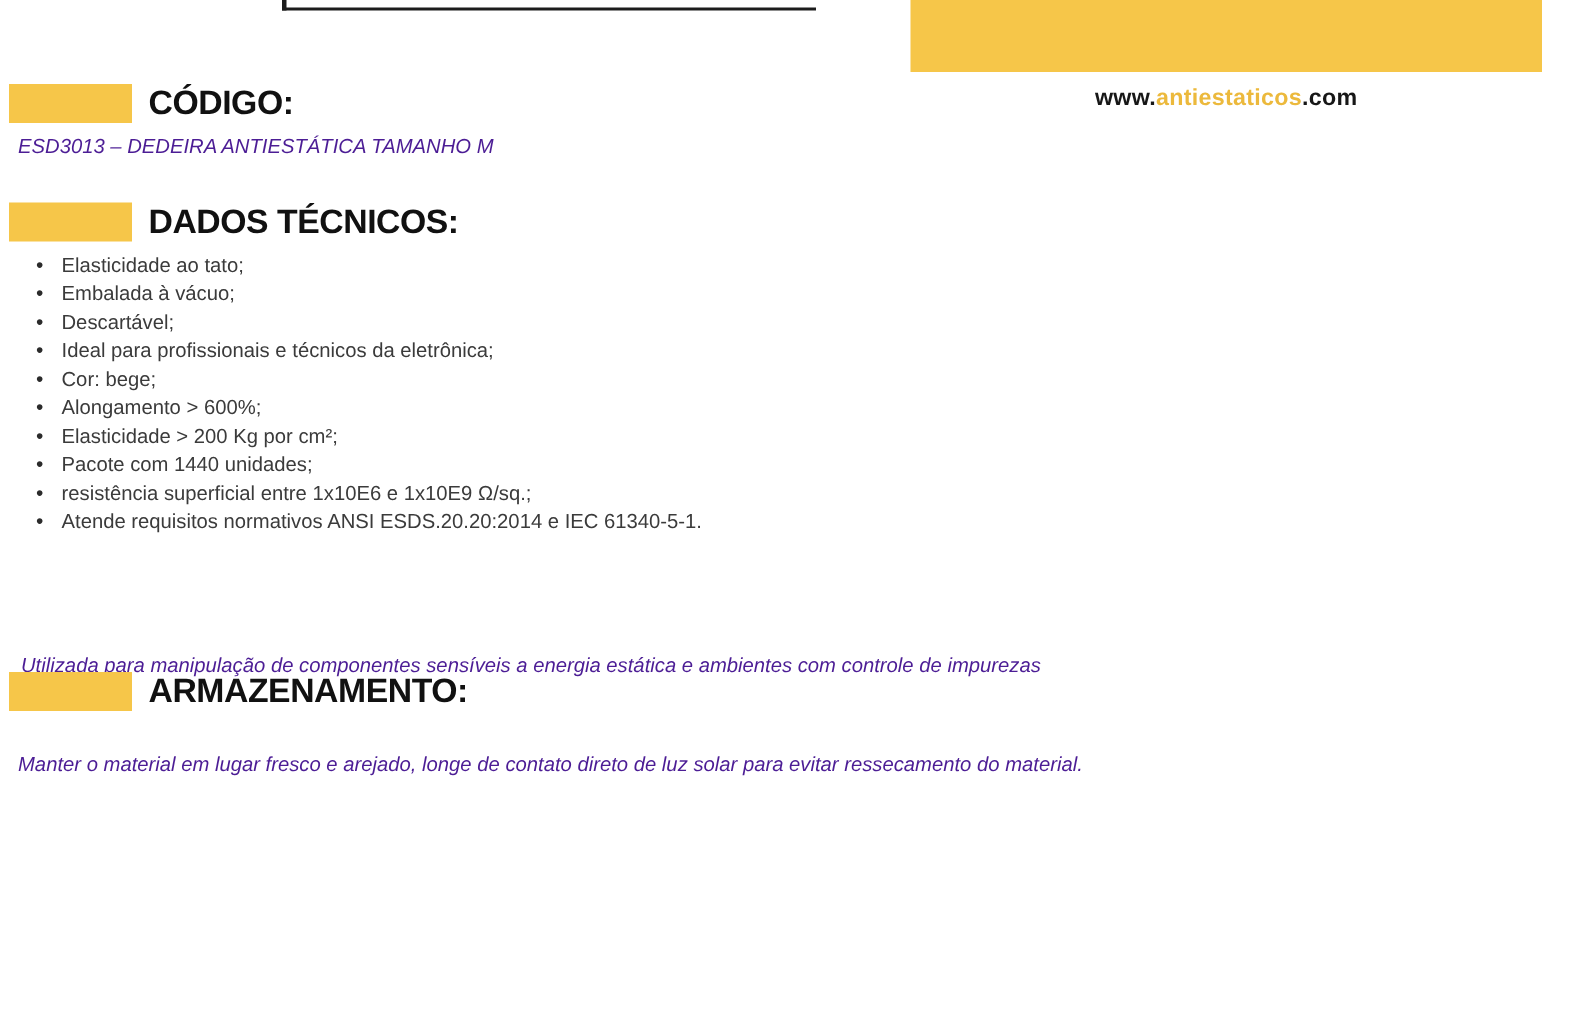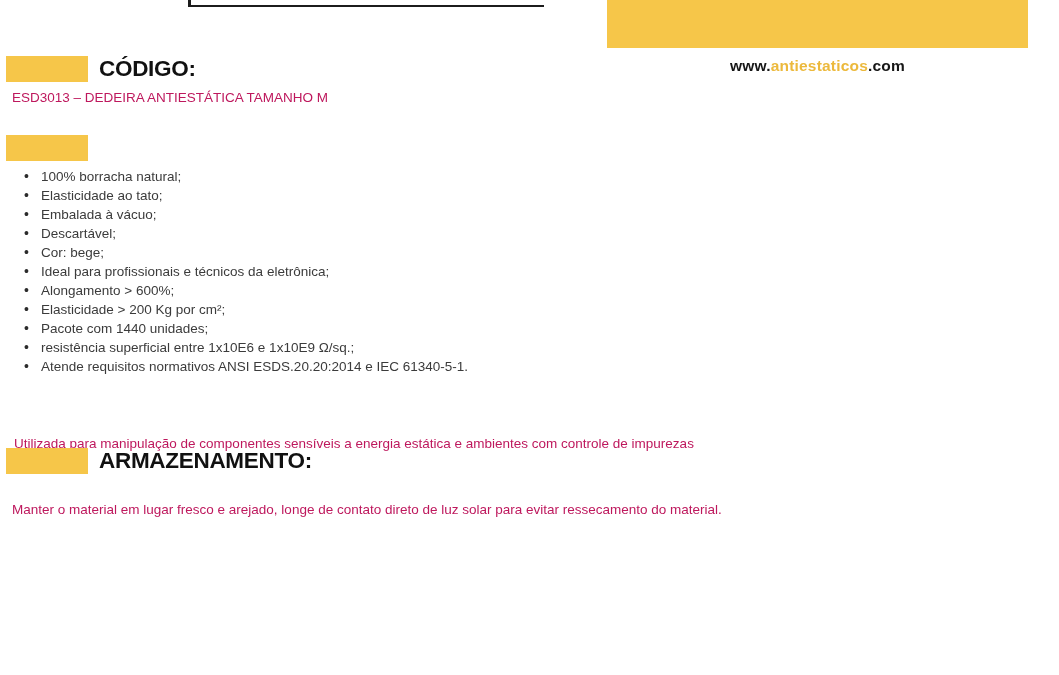--- a/index.html
+++ b/index.html
@@ -67,23 +67,24 @@
     font-size: 22.5px;
     font-weight: bold;
     color: #111111;
     letter-spacing: -0.3px;
     white-space: nowrap;
   }
 
   .body-text {
     position: absolute;
     font-size: 13.5px;
-    color: #be185d;
+    color: #4c1d95;
     line-height: 19px;
     white-space: nowrap;
+    font-style: italic;
   }
 
   .code-lines { left: 12px; top: 88px; }
 
   .bullet-list {
     position: absolute;
     left: 24px;
     top: 167px;
     margin: 0;
     padding: 0;
@@ -125,28 +126,28 @@
   <div class="section-header" style="top:56px">
     <span class="bar"></span>
     <h2 class="section-title">CÓDIGO:</h2>
   </div>
   <div class="body-text code-lines">
     <div>ESD3013 – DEDEIRA ANTIESTÁTICA TAMANHO M</div>
   </div>
 
   <div class="section-header" style="top:135px">
     <span class="bar"></span>
+    <h2 class="section-title">DADOS TÉCNICOS:</h2>
   </div>
   <ul class="bullet-list">
-    <li>100% borracha natural;</li>
     <li>Elasticidade ao tato;</li>
     <li>Embalada à vácuo;</li>
     <li>Descartável;</li>
+    <li>Ideal para profissionais e técnicos da eletrônica;</li>
     <li>Cor: bege;</li>
-    <li>Ideal para profissionais e técnicos da eletrônica;</li>
     <li>Alongamento &gt; 600%;</li>
     <li>Elasticidade &gt; 200 Kg por cm²;</li>
     <li>Pacote com 1440 unidades;</li>
     <li>resistência superficial entre 1x10E6 e 1x10E9 Ω/sq.;</li>
     <li>Atende requisitos normativos ANSI ESDS.20.20:2014 e IEC 61340-5-1.</li>
   </ul>
 
   <p class="body-text para-uso">Utilizada para manipulação de componentes sensíveis a energia estática e ambientes com controle de impurezas</p>
 
   <div class="section-header" style="top:448px">

